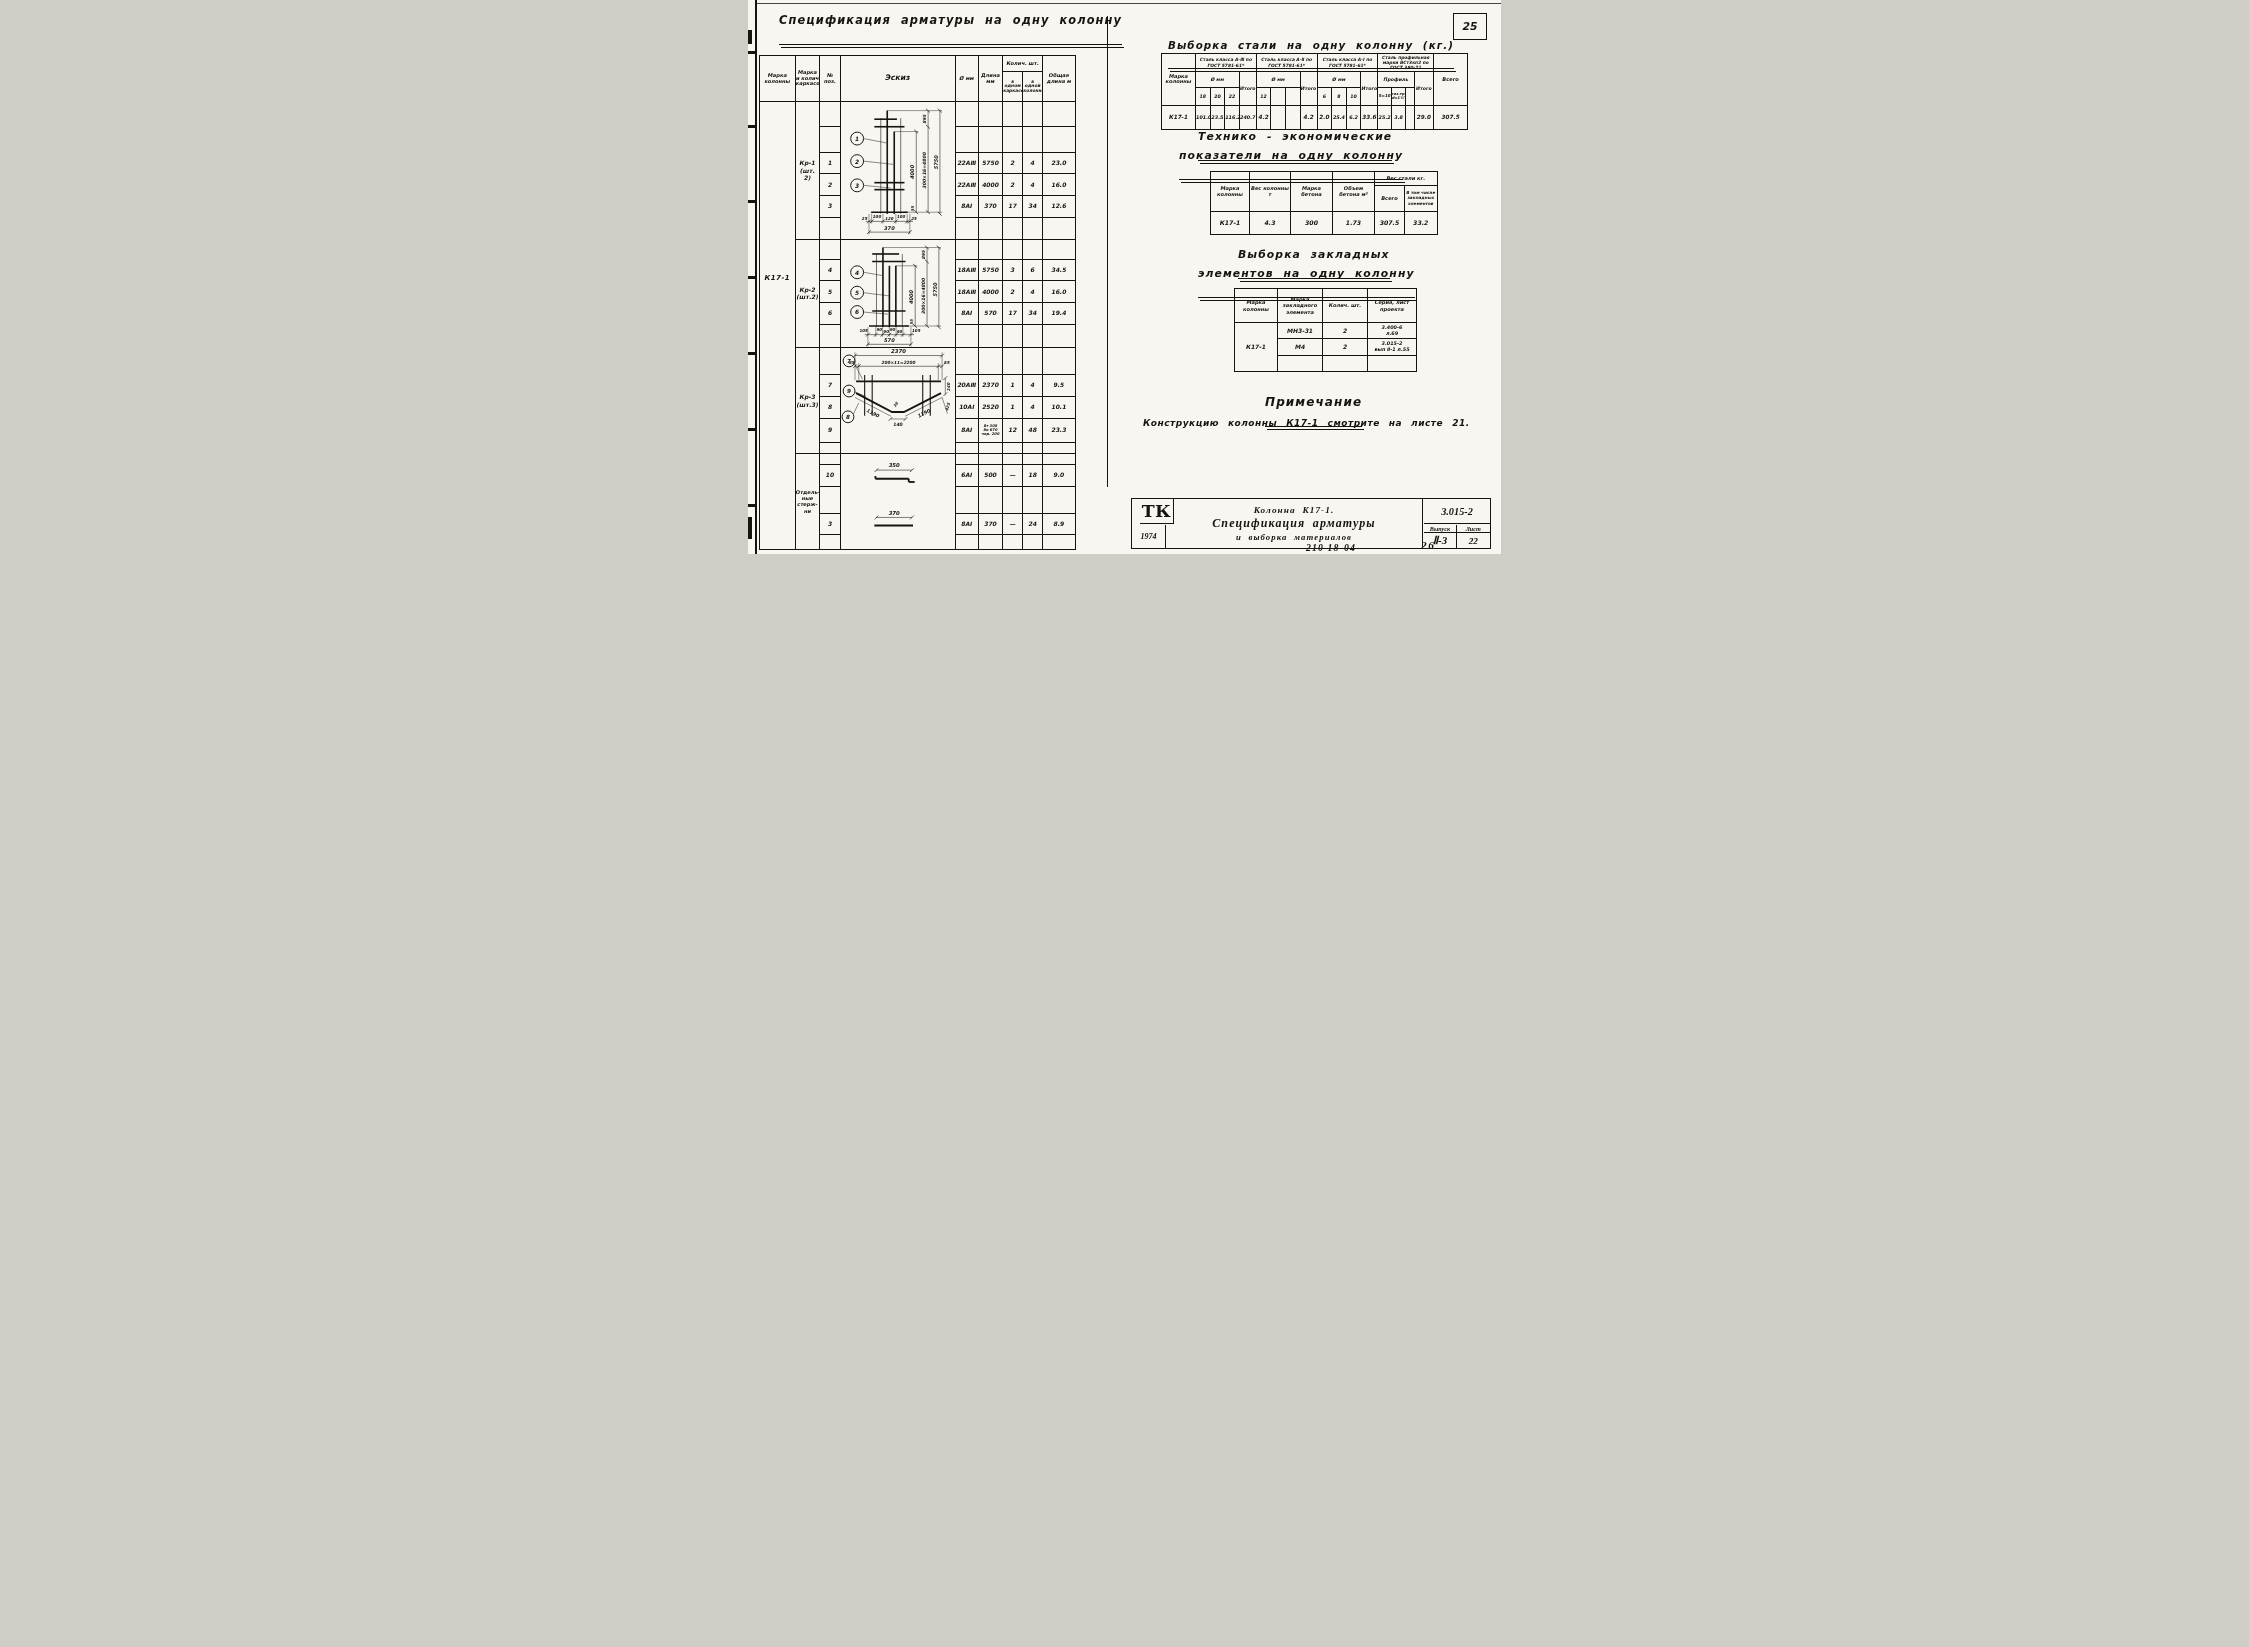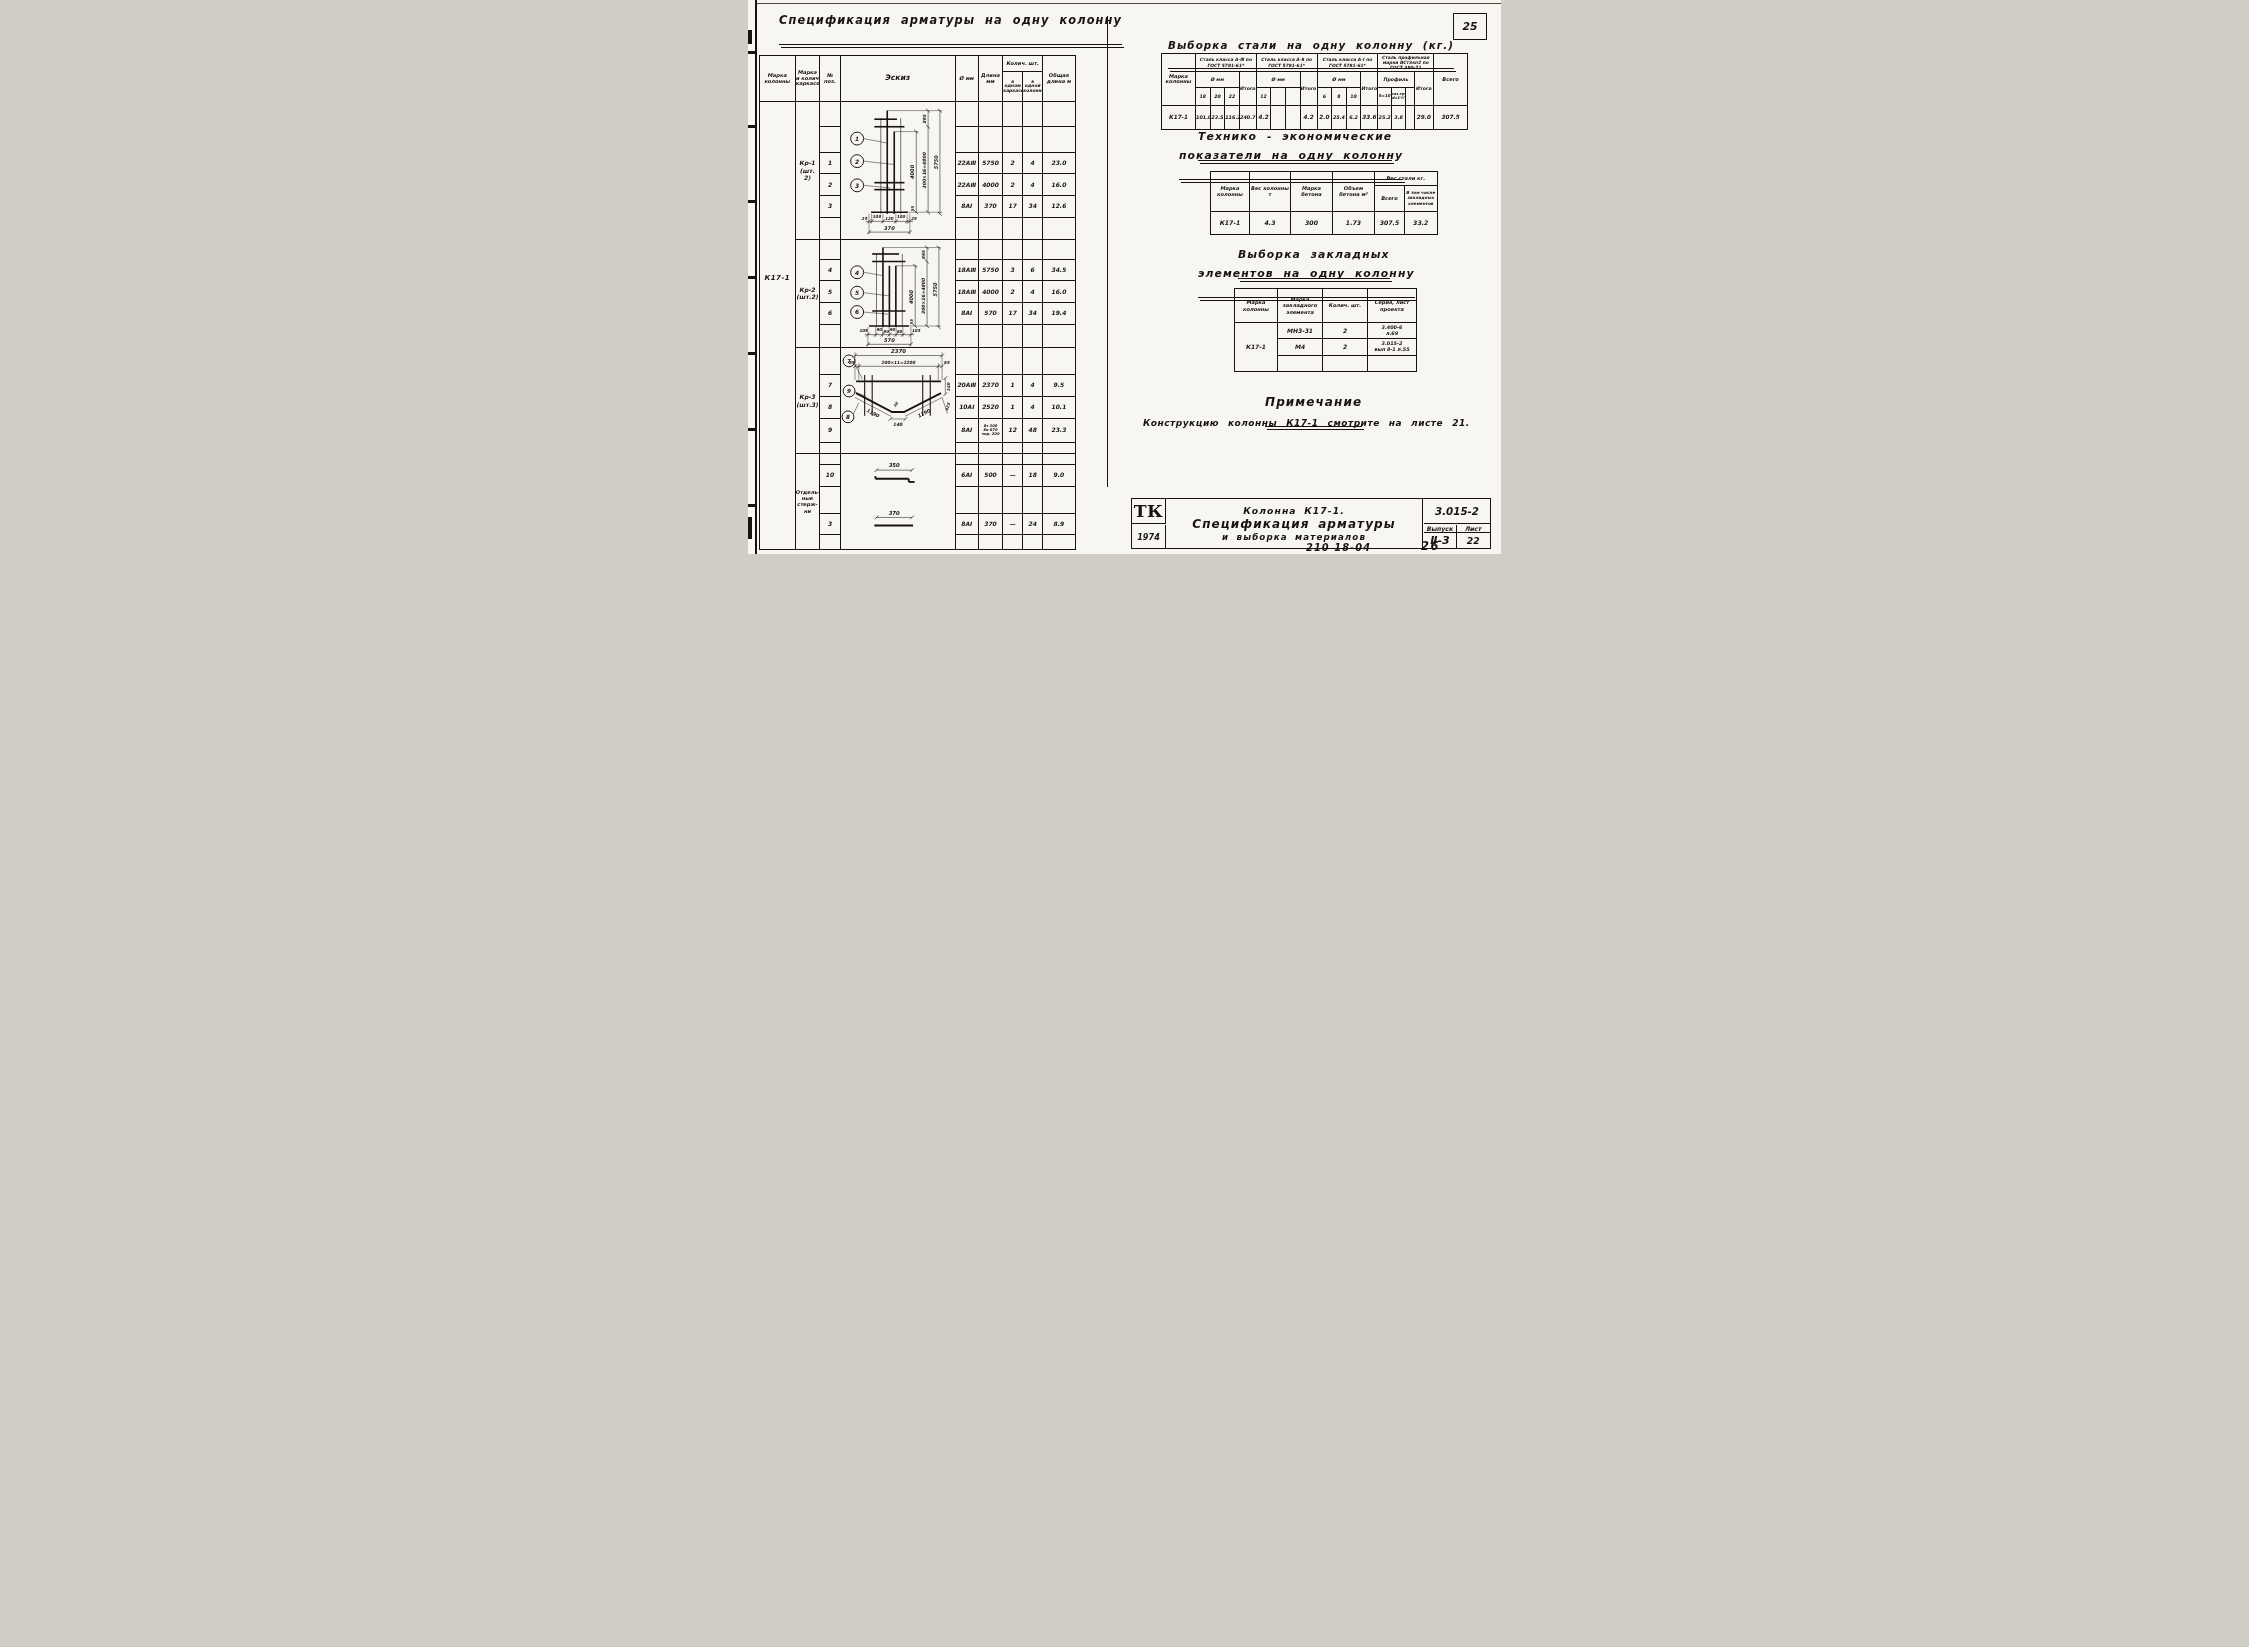--- a/index.html
+++ b/index.html
@@ -51,21 +51,21 @@
   .emb td.val{font-size:6px;}
   .emb td.serial{font-size:4.9px;line-height:1.15;}
   .emb tr.r1 td{border-top:1.4px solid #17130e;}
 
   .note-text{font-size:9px;font-weight:700;letter-spacing:0.5px;word-spacing:5.4px;white-space:nowrap;}
 
   
   .tb{border:1.6px solid #17130e;background:#f7f6f1;}
   .tb .cell{position:absolute;border:0 solid #17130e;display:flex;align-items:center;justify-content:center;text-align:center;}
   .tb-logo{font-family:"DejaVu Serif","Liberation Serif",serif;font-style:normal;font-weight:700;font-size:17.3px;letter-spacing:0.5px;}
-  .hw{font-weight:700;font-style:italic;}
+  .hw{font-weight:700;font-style:italic;font-family:Liberation Serif, serif;}
   .pre{white-space:pre-line;}
   text{font-family:"DejaVu Sans","Liberation Sans",sans-serif;font-style:italic;font-weight:700;fill:#17130e;}
 </style>
 </head>
 <body>
 
 <div class="sheet">
 
   <div class="abs frame-top"></div>
   <div class="abs frame-left"></div>
@@ -686,21 +686,21 @@
   </tbody>
       </table>
   </div>
 
   <div class="abs title" style="left:517px;top:395px;font-size:12px;">
     <span class="utitle">Примечание</span>
   </div>
   <div class="abs note-text" style="left:395px;top:418px;">Конструкцию колонны К17-1 смотрите на листе 21.</div>
 
   <div class="abs tb" style="left:383px;top:498px;width:358px;height:49px;">
-    <div class="cell" style="left:0;top:0;width:33px;height:24.4px;border-right:1.4px solid #17130e;border-bottom:1.4px solid #17130e;">
+    <div class="cell" style="left:8px;top:0;width:33px;height:24.4px;border-right:1.4px solid #17130e;border-bottom:1.4px solid #17130e;">
       <span class="tb-logo">ТК</span>
     </div>
     <div class="cell hw" style="left:0;top:26px;width:33px;height:23px;border-right:1.4px solid #17130e;font-size:8.1px;">
       <span>1974</span>
     </div>
     <div class="cell" style="left:34px;top:0;width:256px;height:49px;border-right:1.4px solid #17130e;flex-direction:column;justify-content:center;gap:1.1px;">
       <div class="hw" style="font-size:9.2px;letter-spacing:1.1px;word-spacing:3.3px;">Колонна К17-1.</div>
       <div class="hw" style="font-size:12px;letter-spacing:1.1px;word-spacing:3.3px;">Спецификация арматуры</div>
       <div class="hw" style="font-size:8.7px;letter-spacing:1.1px;word-spacing:3.3px;">и выборка материалов</div>
     </div>

